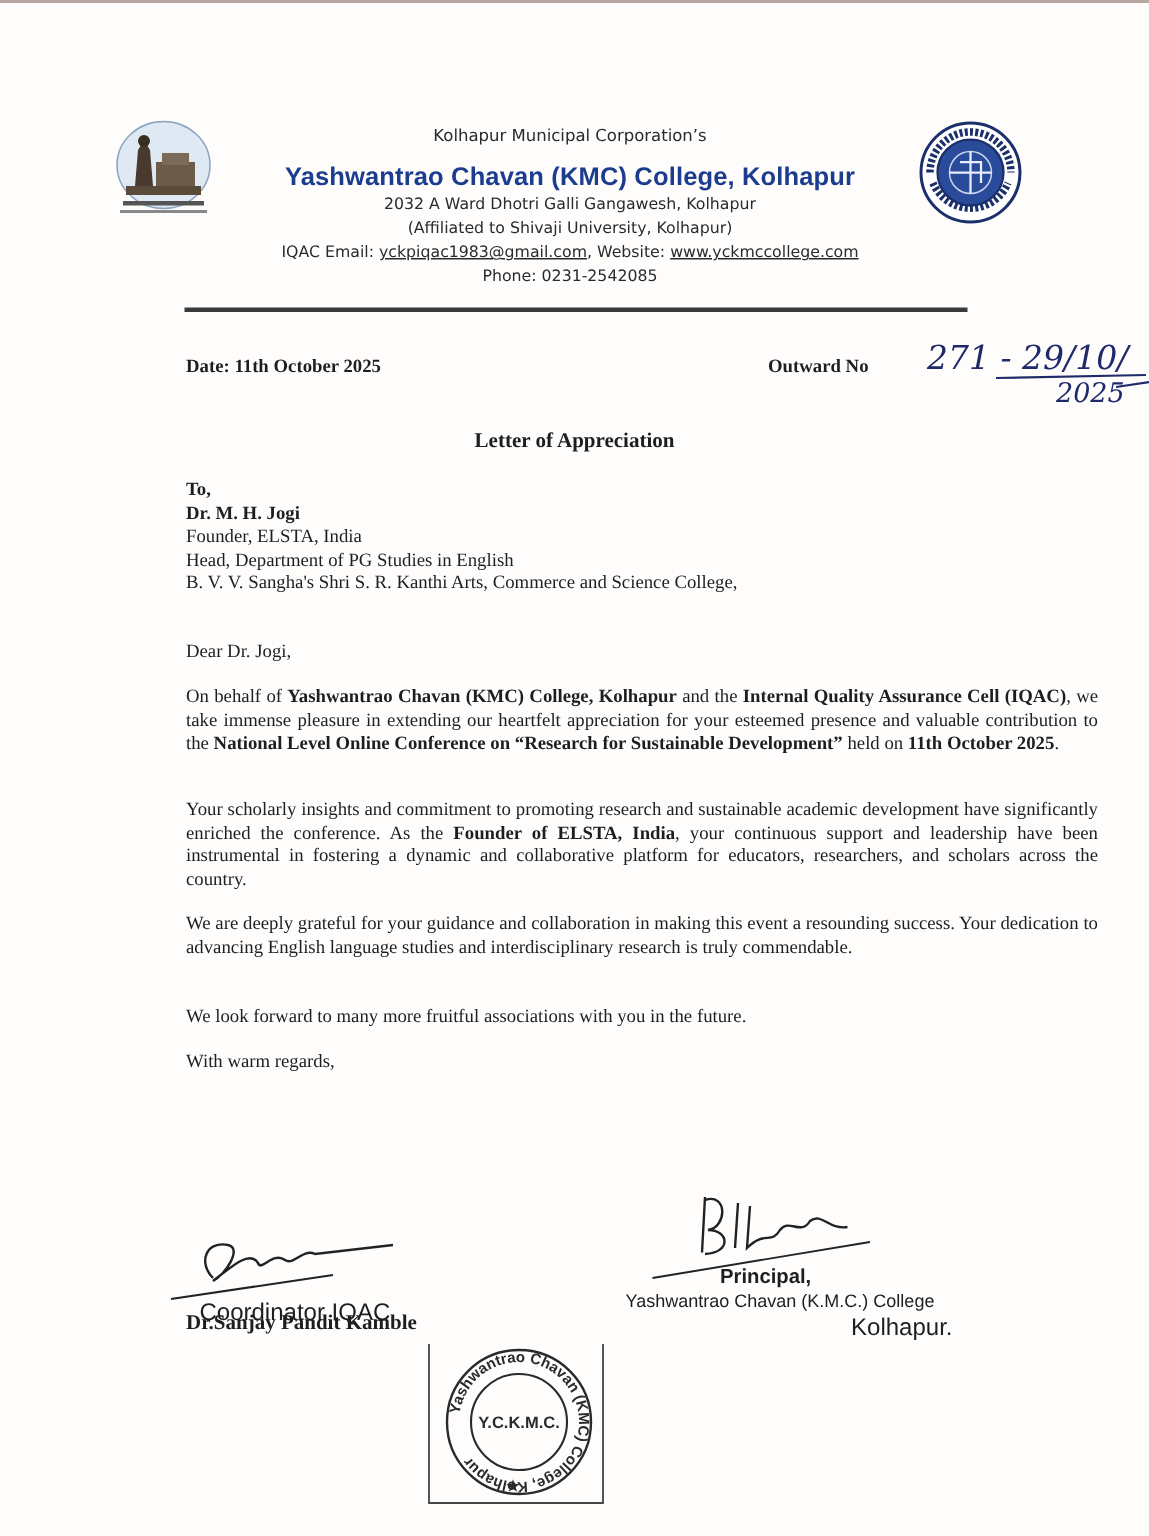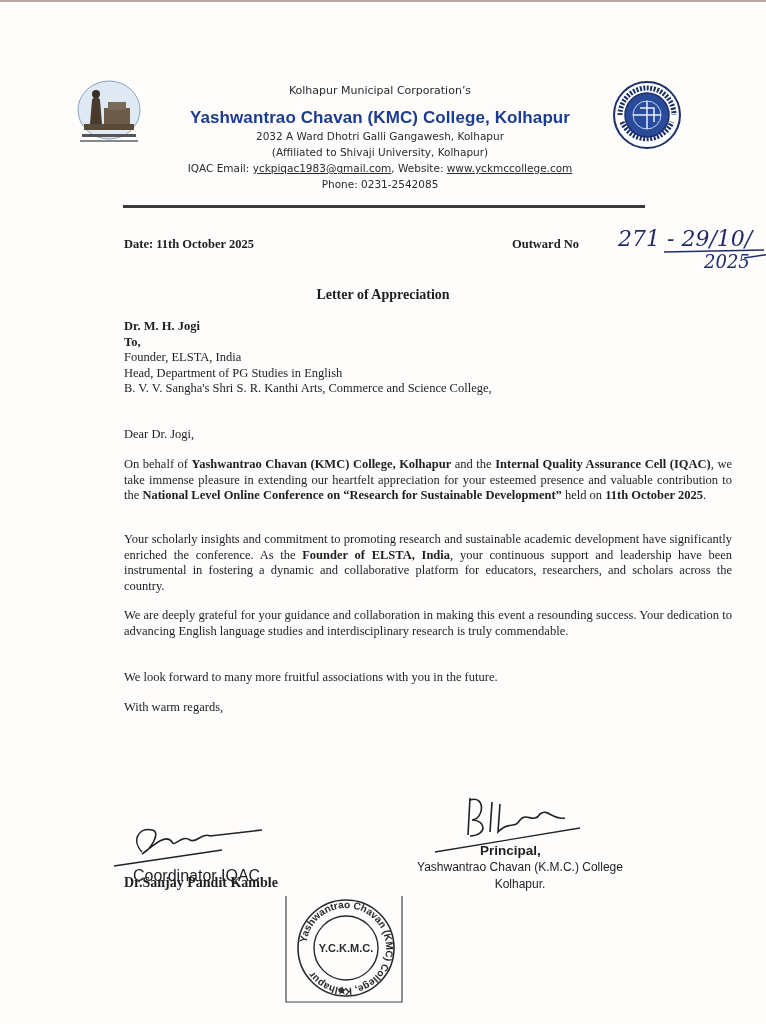--- a/index.html
+++ b/index.html
@@ -42,21 +42,21 @@
   .p3 { top: 608px; font-family: Liberation Serif, serif; }
   .p4 { top: 670px; }
   .p5 { top: 700px; }
 
   .sig-left { left: 112px; top: 812px; width: 160px; height: 60px; }
   .sig-right { left: 430px; top: 790px; width: 150px; height: 70px; }
   .coord-role { left: 133px; top: 867px; font-family: "Liberation Sans", sans-serif; font-size: 16px; }
   .coord-name { left: 124px; top: 875px; font-size: 14px; font-weight: bold; }
   .principal { left: 480px; top: 843px; font-family: Liberation Sans, sans-serif; font-size: 13.5px; font-weight: bold; }
   .principal-college { left: 405px; top: 860px; width: 230px; text-align: center; font-family: "Liberation Sans", sans-serif; font-size: 12px; }
-  .principal-city { left: 405px; top: 877px; width: 230px; text-align: center; font-family: "Liberation Sans", sans-serif; font-size: 12px; }
+  .principal-city { left: 405px; top: 877px; width: 230px; text-align: right; font-family: "Liberation Sans", sans-serif; font-size: 16px; }
 
   .stamp { left: 282px; top: 890px; width: 124px; height: 118px; }
   .stamp-text { font-family: "Liberation Sans", sans-serif; font-weight: bold; fill: #2a2a2a; }
 </style>
 </head>
 <body>
 
 <div class="top-edge"></div>
 
 <div class="abs logo-left">
@@ -101,22 +101,22 @@
     <text x="4" y="24" font-family="DejaVu Serif, serif" font-style="italic" font-size="22" fill="#1f2a6b">271 - 29/10/</text>
     <path d="M50 30 L150 28" stroke="#1f2a6b" stroke-width="1.5" fill="none"></path>
     <text x="90" y="46" font-family="DejaVu Serif, serif" font-style="italic" font-size="18" fill="#1f2a6b">2025</text>
     <path d="M130 36 L170 30" stroke="#1f2a6b" stroke-width="1.5" fill="none"></path>
   </svg>
 </div>
 
 <div class="abs title">Letter of Appreciation</div>
 
 <div class="abs addr-block">
+  <div class="b">To,</div>
   <div class="b">Dr. M. H. Jogi</div>
-  <div class="b">To,</div>
   <div>Founder, ELSTA, India</div>
   <div>Head, Department of PG Studies in English</div>
   <div>B. V. V. Sangha's Shri S. R. Kanthi Arts, Commerce and Science College,</div>
 </div>
 
 <div class="abs para salutation">Dear Dr. Jogi,</div>
 
 <div class="abs para p1">
   <span>On behalf of </span><span class="b">Yashwantrao Chavan (KMC) College, Kolhapur</span><span> and the </span><span class="b">Internal Quality Assurance Cell (IQAC)</span><span>, we take immense pleasure in extending our heartfelt appreciation for your esteemed presence and valuable contribution to the </span><span class="b">National Level Online Conference on “Research for Sustainable Development”</span><span> held on </span><span class="b">11th October 2025</span><span>.</span>
 </div>

